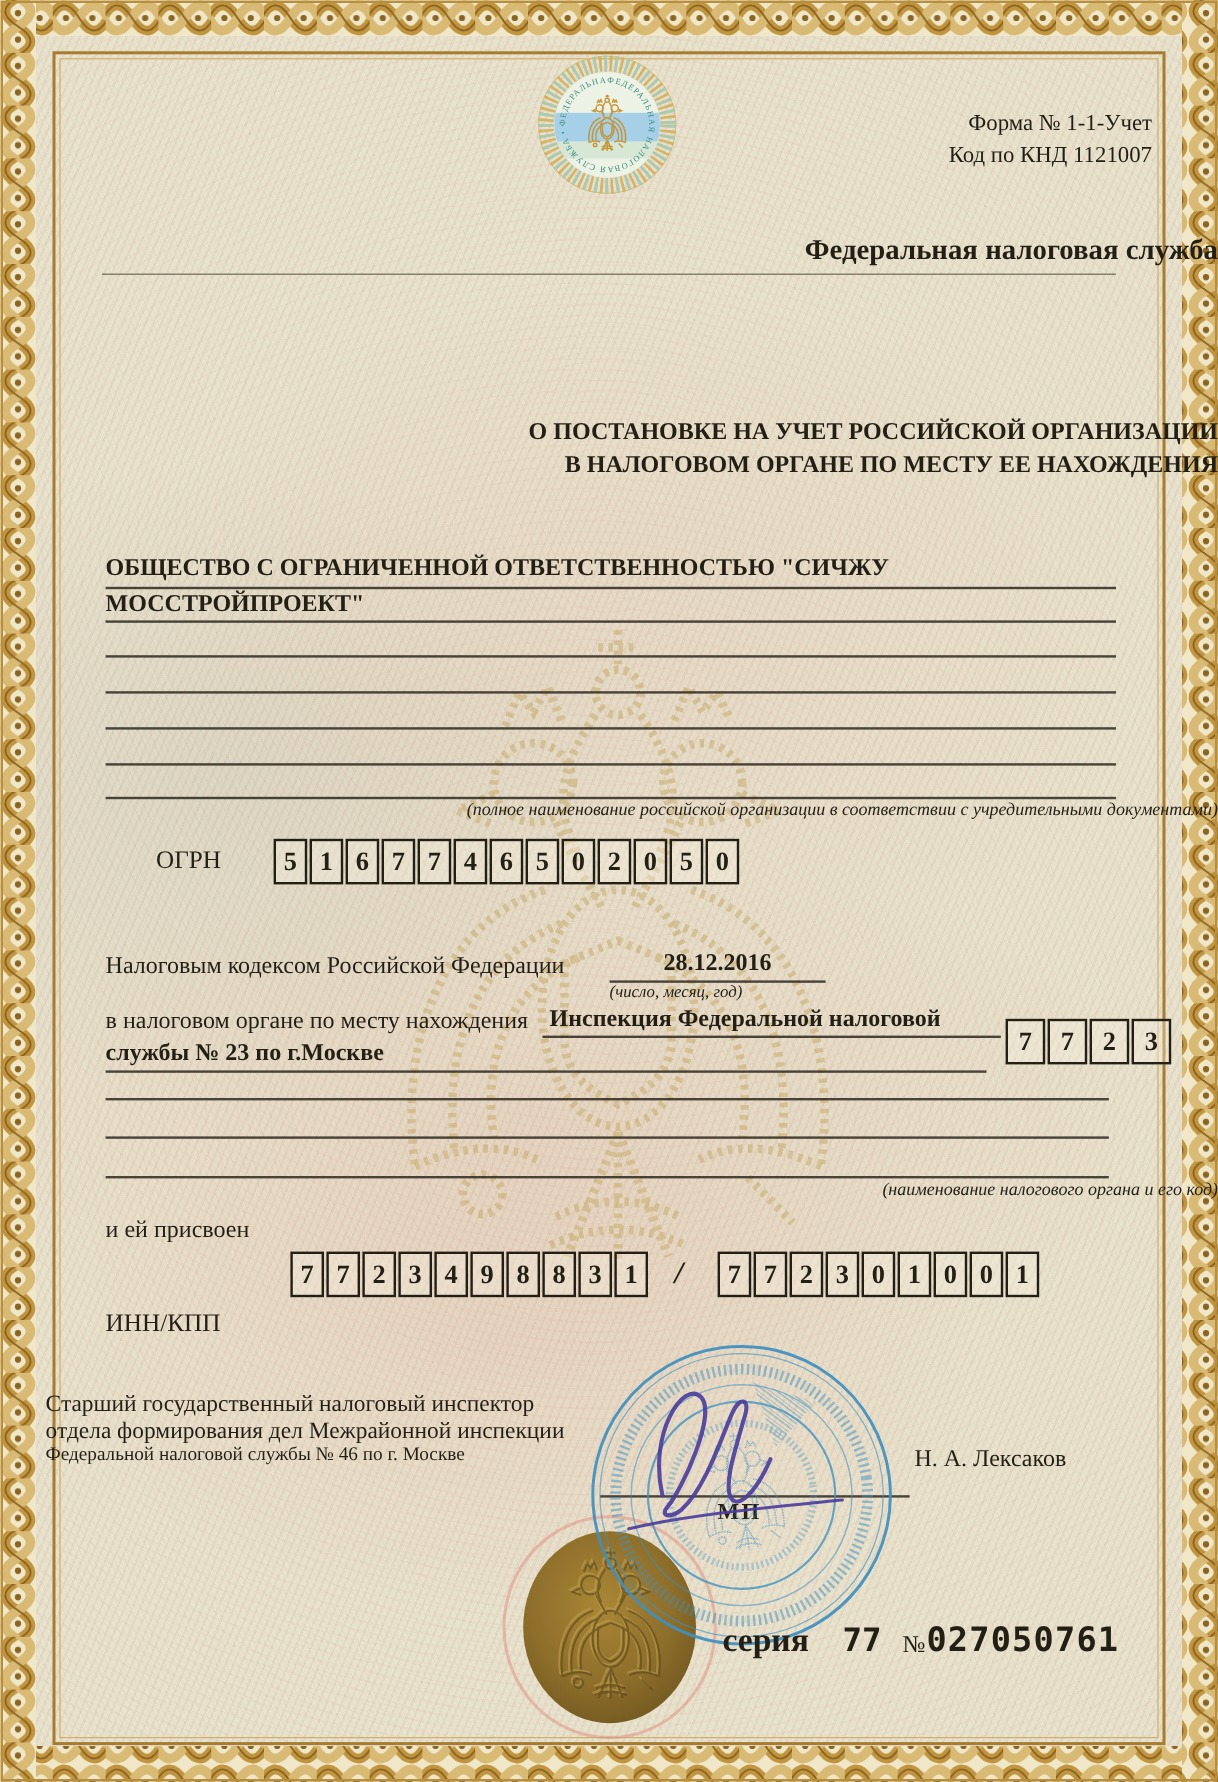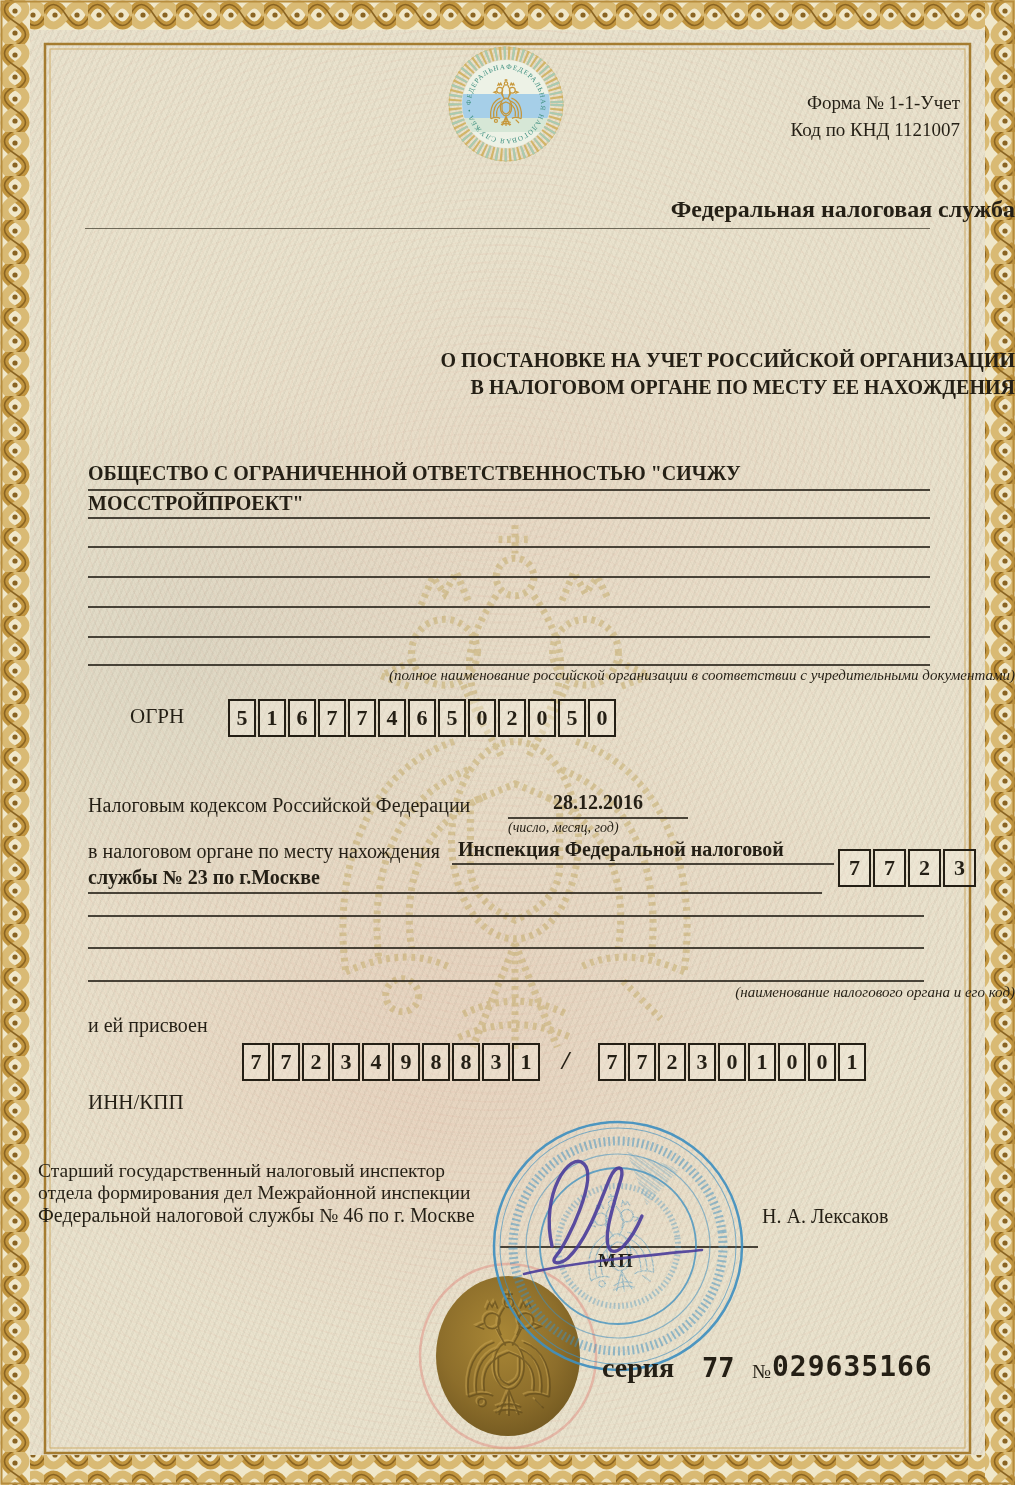--- a/index.html
+++ b/index.html
@@ -193,21 +193,21 @@
     <span class="cell">3</span>
     <span class="cell">0</span>
     <span class="cell">1</span>
     <span class="cell">0</span>
     <span class="cell">0</span>
     <span class="cell">1</span>
   </div>
 
   <div class="t" style="left:38px;top:1160px;font-size:19.5px;">Старший государственный налоговый инспектор</div>
   <div class="t" style="left:38px;top:1182px;font-size:19.5px;">отдела формирования дел Межрайонной инспекции</div>
-  <div class="t" style="left:38px;top:1204px;font-size:20px;">Федеральной налоговой службы № 46 по г. Москве</div>
+  <div class="t" style="left:38px;top:1204px;font-size:16px;">Федеральной налоговой службы № 46 по г. Москве</div>
   <div class="t" style="left:762px;top:1205px;font-size:20px;">Н. А. Лексаков</div>
   <div class="rule" style="left:500px;top:1246px;width:258px;"></div>
   <div class="t b" style="left:598px;top:1250px;font-size:19px;letter-spacing:2px;">МП</div>
 
   <svg style="left:410px;top:1262px;" width="196" height="196" viewBox="0 0 196 196">
     <defs>
       <radialGradient id="sealGrad" cx="45%" cy="38%" r="70%">
         <stop offset="0%" stop-color="#a98736"></stop>
           <stop offset="60%" stop-color="#8d6e2b"></stop>
           <stop offset="100%" stop-color="#6f561f"></stop>
@@ -241,15 +241,15 @@
   <svg style="left:490px;top:1118px;" width="256" height="256" viewBox="0 0 256 256">
     <g fill="none" stroke="#4a3c9b" stroke-linecap="round" opacity=".9">
       <path d="M62,128 C50,76 80,32 94,46 C108,60 78,124 66,138 C60,145 68,148 78,140 C98,122 112,78 120,60 C126,46 135,47 131,61 C123,89 113,118 119,130 C125,141 141,124 152,98" stroke-width="3.4"></path>
       <path d="M34,156 C84,144 152,138 212,132" stroke-width="2.6"></path>
     </g>
   </svg>
 
   <div class="t b" style="left:602px;top:1352px;font-size:28px;">серия</div>
   <div class="t b mono" style="left:702px;top:1352px;font-size:27px;">77</div>
   <div class="t" style="left:752px;top:1360px;font-size:20px;">№</div>
-  <div class="t b mono" style="left:772px;top:1350px;font-size:28px;letter-spacing:1px;">029635166</div>
+  <div class="t b mono" style="left:772px;top:1350px;font-size:28px;letter-spacing:1px;">027050761</div>
 
 </div>
 
 </body></html>

